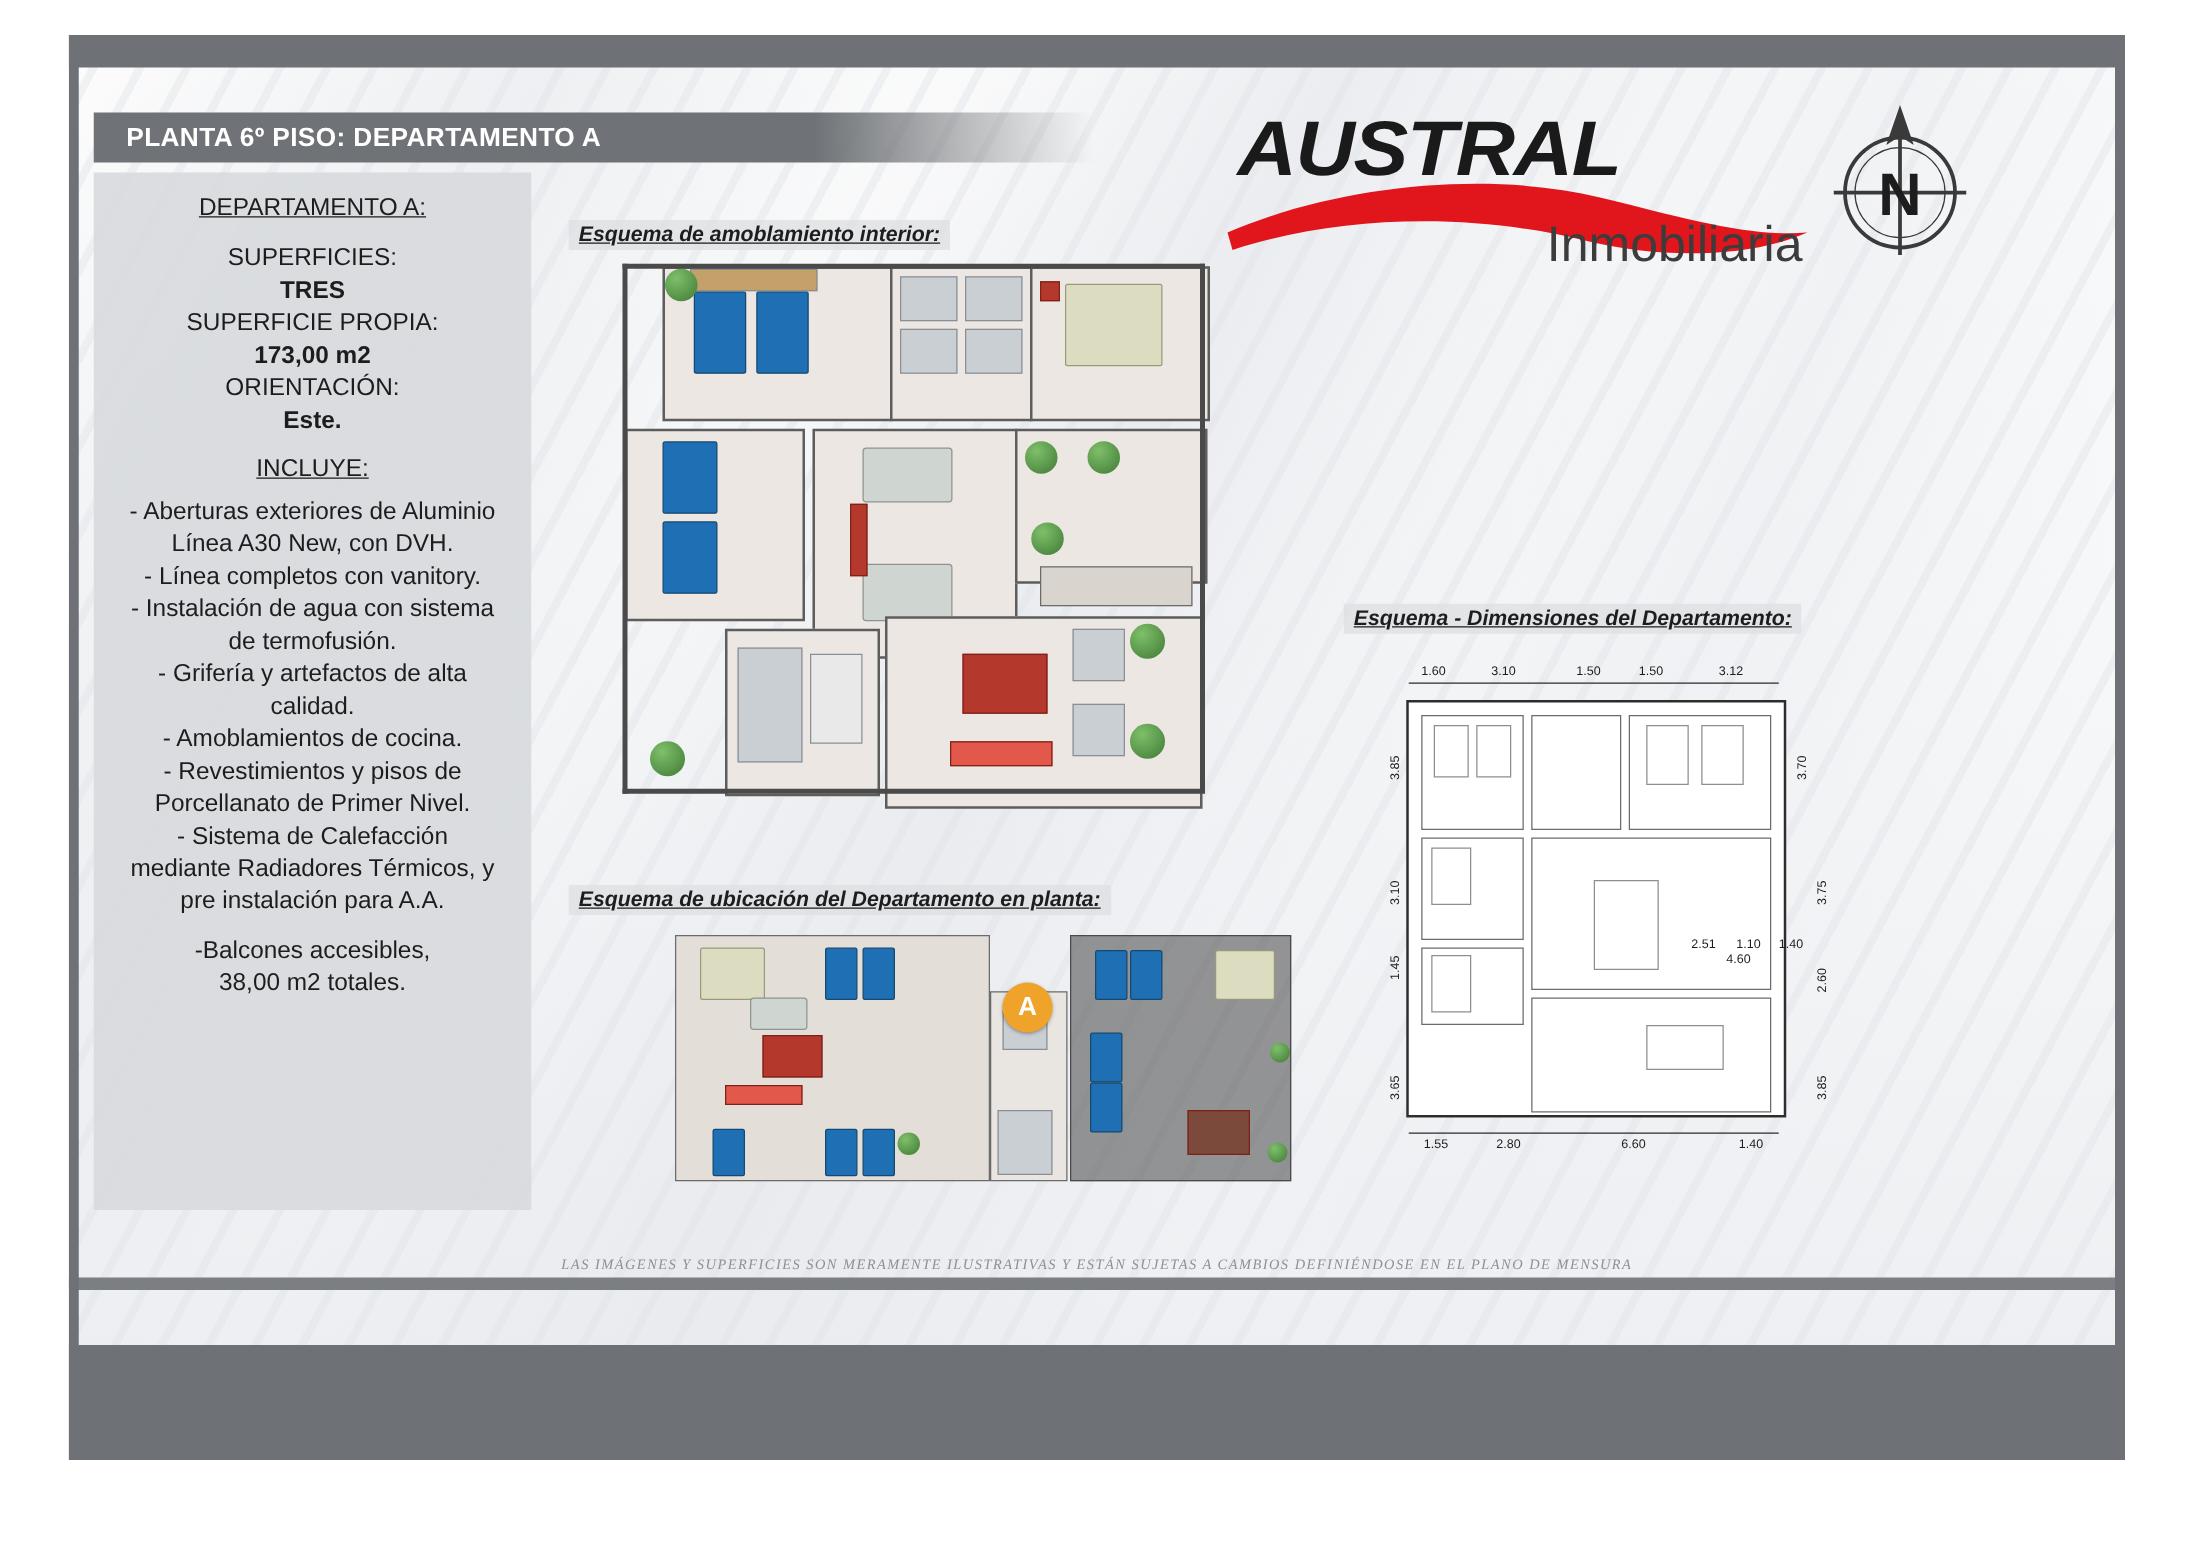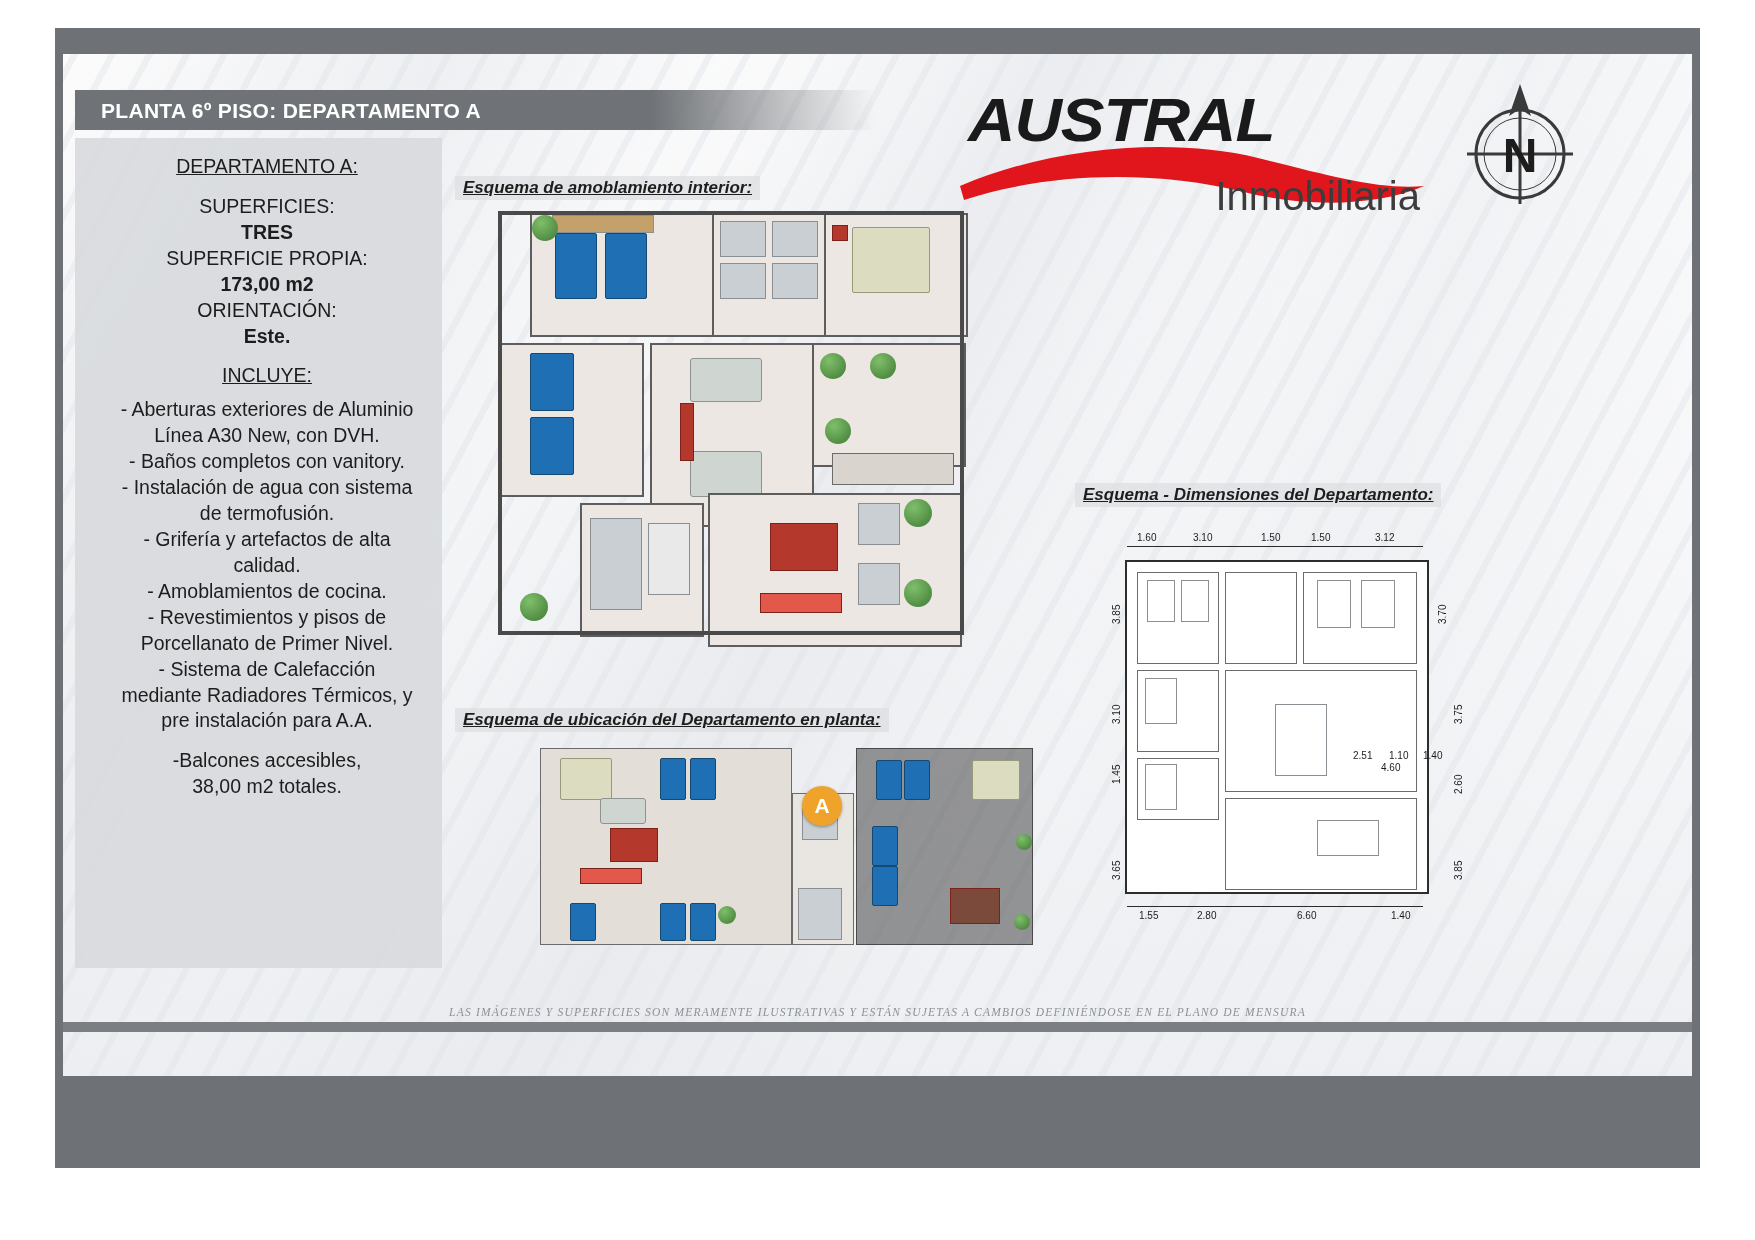--- a/index.html
+++ b/index.html
@@ -20,33 +20,33 @@
   .band-bottom{position:absolute;left:0;bottom:0;width:1645px;height:92px;background:#6e7277;}
   .band-mid{position:absolute;left:0;bottom:136px;width:1645px;height:10px;background:#7b7f84;}
   .left-edge{position:absolute;left:0;top:0;width:8px;height:1160px;background:#6e7277;}
   .right-edge{position:absolute;right:0;top:0;width:8px;height:1160px;background:#6e7277;}
 
   
   .title-bar{position:absolute;left:20px;top:62px;width:800px;height:40px;background:linear-gradient(90deg,#6f7276 0%,#6f7276 72%,rgba(111,114,118,0) 100%);}
   .title-bar span{display:block;color:#ffffff;font-size:21px;font-weight:bold;letter-spacing:.3px;padding:9px 0 0 26px;}
 
   
-  .info-panel{position:absolute;left:20px;top:110px;width:350px;height:830px;background:rgba(216,218,221,.92);padding-left:17px;}
+  .info-panel{position:absolute;left:20px;top:110px;width:350px;height:830px;background:rgba(216,218,221,.92);}
   .info-inner{padding:16px 14px 0 14px;text-align:center;color:#1d1d1d;font-size:19.5px;line-height:1.33;}
   .u{text-decoration:underline;}
   .bold{font-weight:bold;}
   .sp{display:block;height:14px;}
   .sp-s{display:block;height:8px;}
   .list-line{display:block;}
 
   
   .cap{position:absolute;font-style:italic;font-weight:bold;font-size:17px;color:#1d1d1d;text-decoration:underline;background:rgba(221,223,226,.75);padding:2px 8px;}
 
   
-  .logo{position:absolute;left:903px;top:48px;width:470px;height:160px;}
+  .logo{position:absolute;left:925px;top:48px;width:470px;height:160px;}
   .logo-austral{position:absolute;left:10px;top:8px;font-size:62px;font-weight:bold;font-style:italic;letter-spacing:-1px;color:#1a1a1a;transform:scaleX(1.06);transform-origin:left top;}
   .logo-inmo{position:absolute;right:8px;top:98px;font-size:40px;color:#3c3c3c;}
   .swoosh{position:absolute;left:0;top:52px;width:470px;height:90px;}
 
   
   .compass{position:absolute;left:1390px;top:48px;width:150px;height:150px;}
 
   
   .plan{position:absolute;}
   .plan-main{left:425px;top:175px;width:545px;height:480px;}
@@ -117,21 +117,21 @@
         <div class="bold">TRES</div>
         <div>SUPERFICIE PROPIA:</div>
         <div class="bold">173,00 m2</div>
         <div>ORIENTACIÓN:</div>
         <div class="bold">Este.</div>
         <span class="sp"></span>
         <div class="u">INCLUYE:</div>
         <span class="sp-s"></span>
         <div class="list-line">- Aberturas exteriores de Aluminio</div>
         <div class="list-line">Línea A30 New, con DVH.</div>
-        <div class="list-line">- Baños completos con vanitory.</div>
+        <div class="list-line">- Línea completos con vanitory.</div>
         <div class="list-line">- Instalación de agua con sistema</div>
         <div class="list-line">de termofusión.</div>
         <div class="list-line">- Grifería y artefactos de alta</div>
         <div class="list-line">calidad.</div>
         <div class="list-line">- Amoblamientos de cocina.</div>
         <div class="list-line">- Revestimientos y pisos de</div>
         <div class="list-line">Porcellanato de Primer Nivel.</div>
         <div class="list-line">- Sistema de Calefacción</div>
         <div class="list-line">mediante Radiadores Térmicos, y</div>
         <div class="list-line">pre instalación para A.A.</div>

